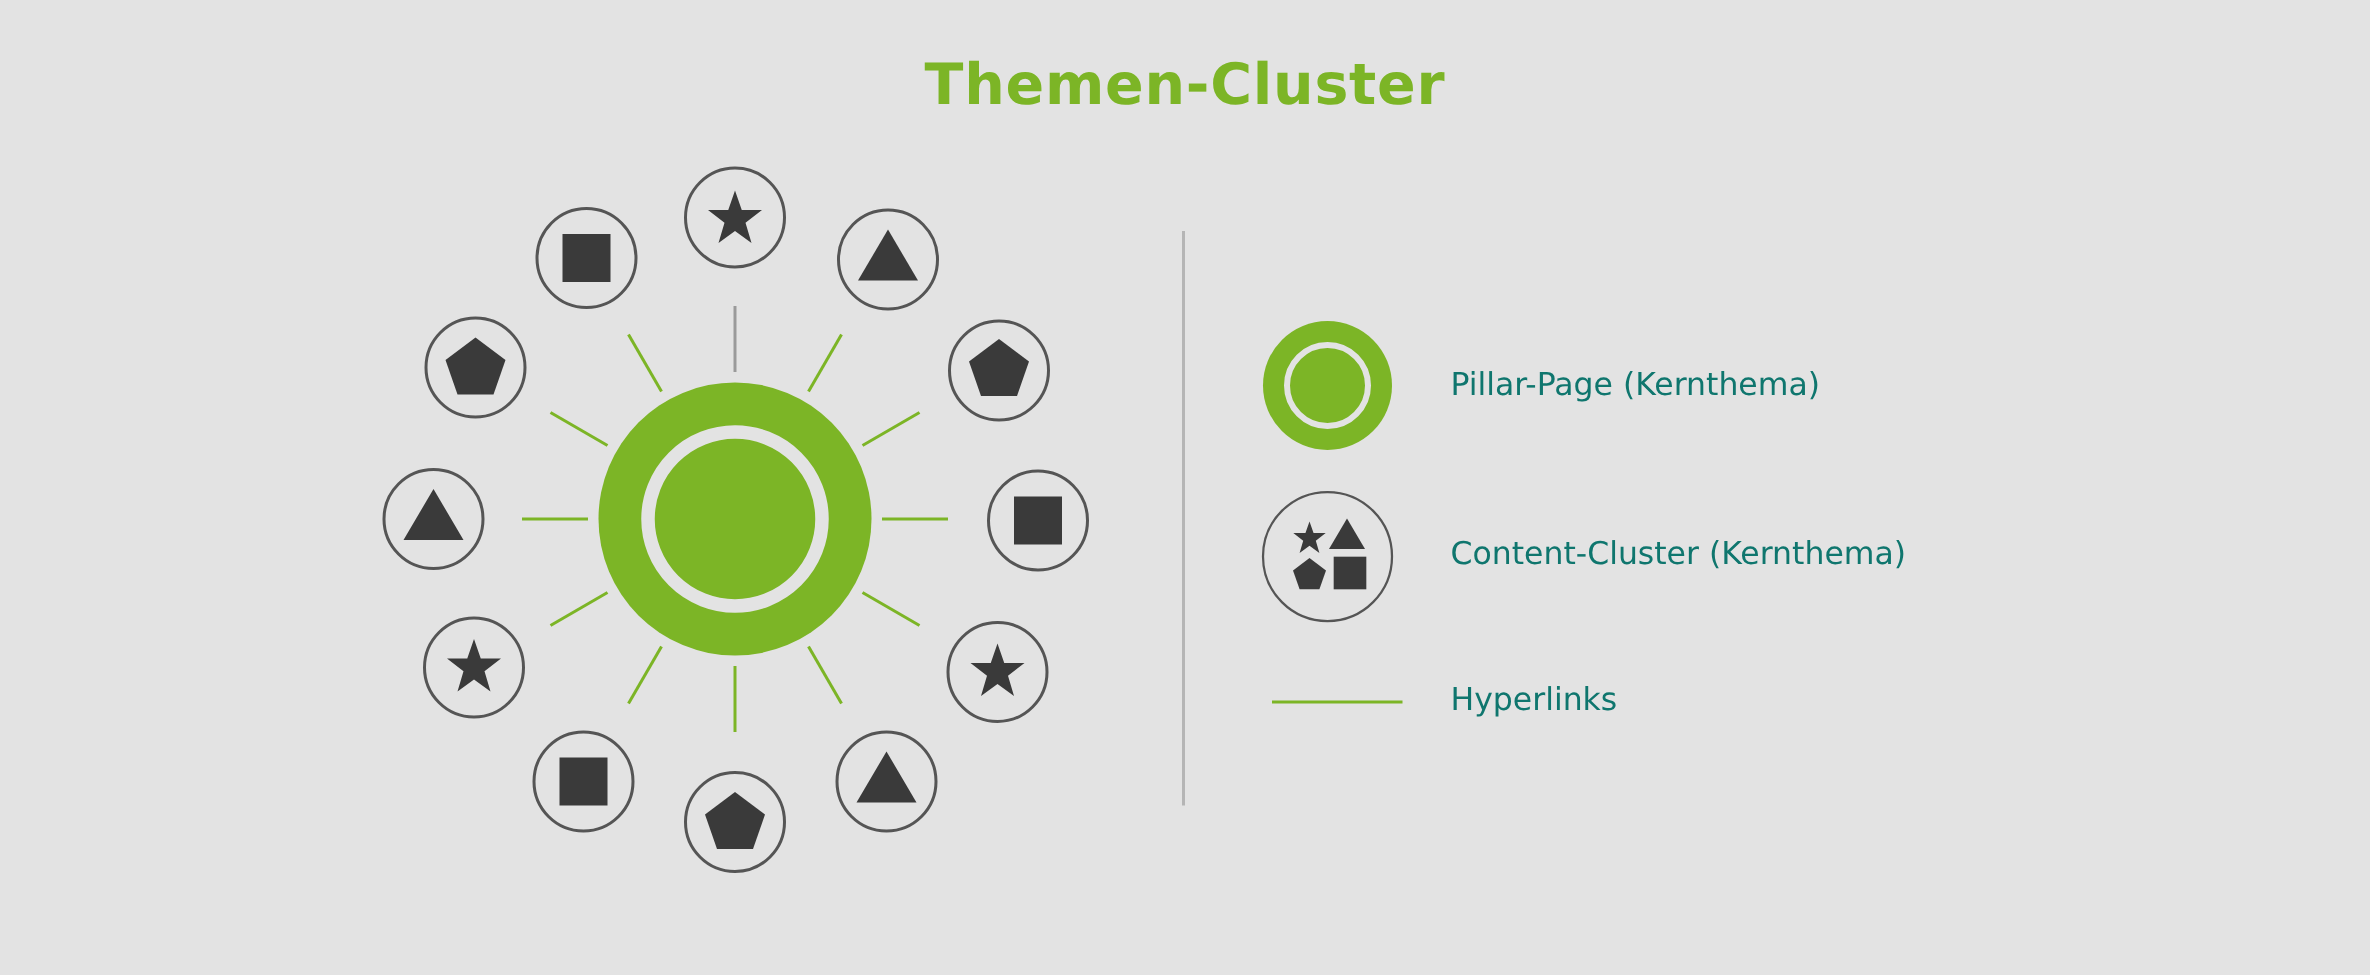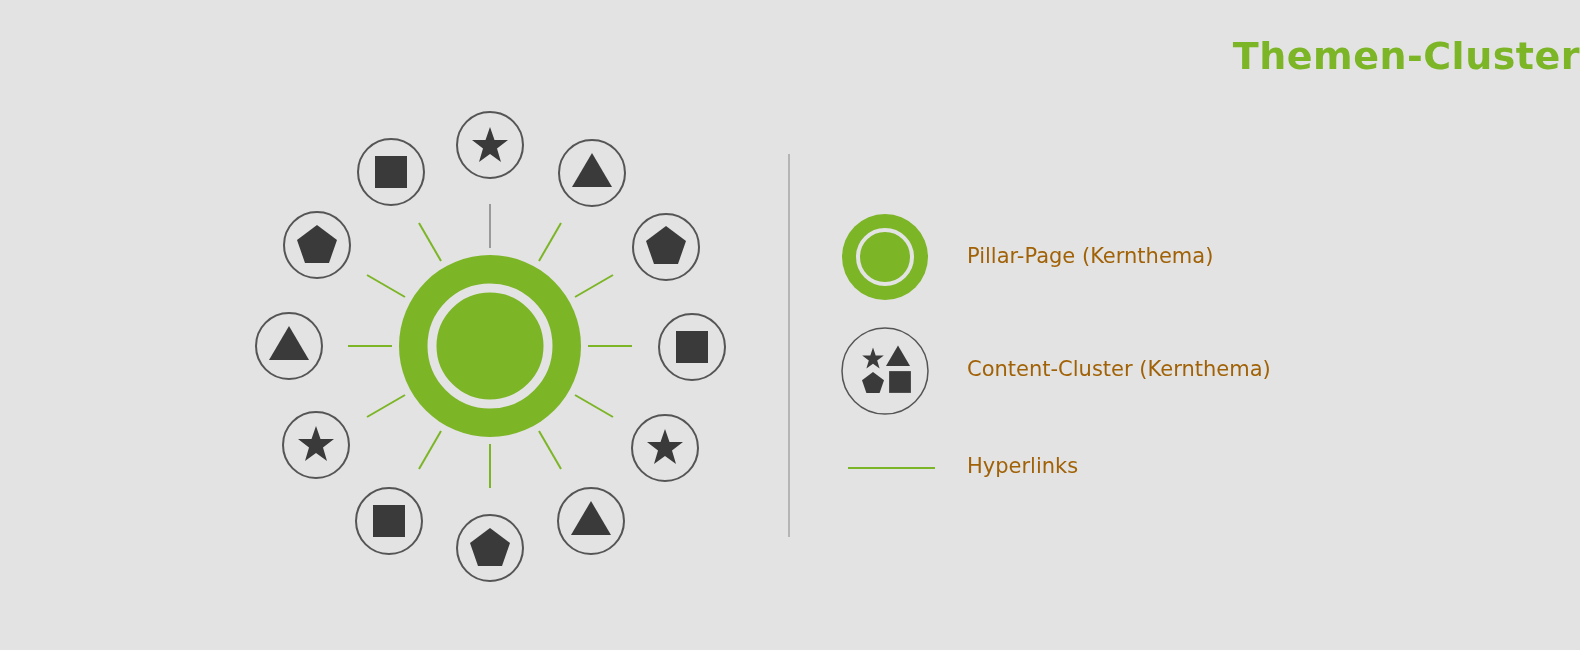--- a/index.html
+++ b/index.html
@@ -3,27 +3,27 @@
 <meta charset="utf-8">
 <style>
   html, body { margin: 0; padding: 0; }
   body {
     width: 1580px; height: 650px; background: #e3e3e3;
     position: relative; overflow: hidden;
     font-family: "DejaVu Sans", sans-serif;
   }
   .title {
     position: absolute; left: 0; width: 1580px; top: 34px;
-    text-align: right; color: #7cb526;
+    text-align: center; color: #7cb526;
     font-family: "DejaVu Sans", sans-serif; font-weight: bold;
     font-size: 38px; letter-spacing: 0.5px;
   }
   svg.diagram { position: absolute; left: 0; top: 0; }
   .legend-text {
-    position: absolute; left: 967px; color: #a16207;
+    position: absolute; left: 967px; color: #0f766e;
     font-family: "DejaVu Sans", sans-serif; font-size: 21px;
     white-space: nowrap;
   }
 </style>
 </head>
 <body>
 
 <div class="title">Themen-Cluster</div>
 
 <svg class="diagram" width="1580" height="650" viewBox="0 0 1580 650">

